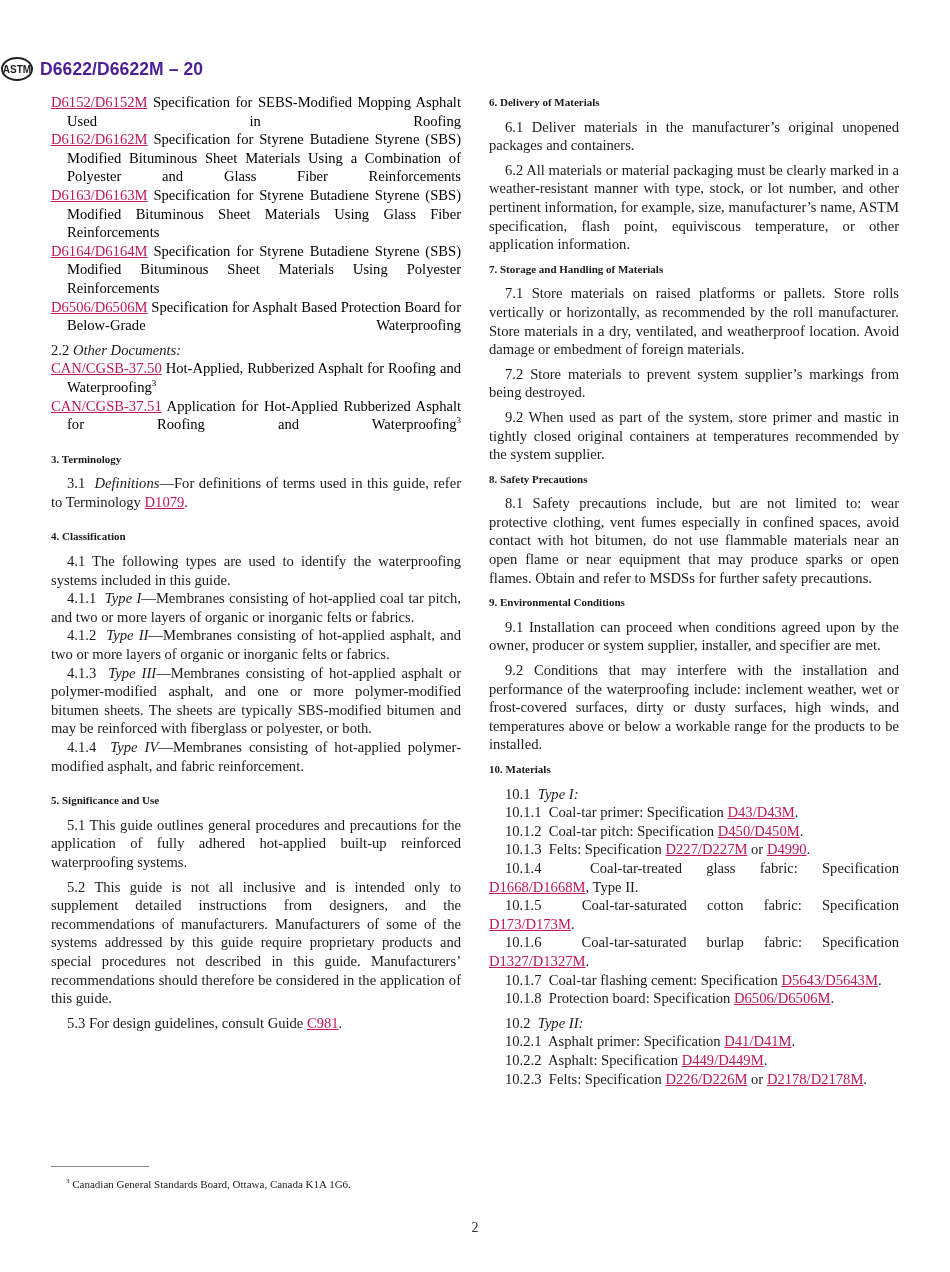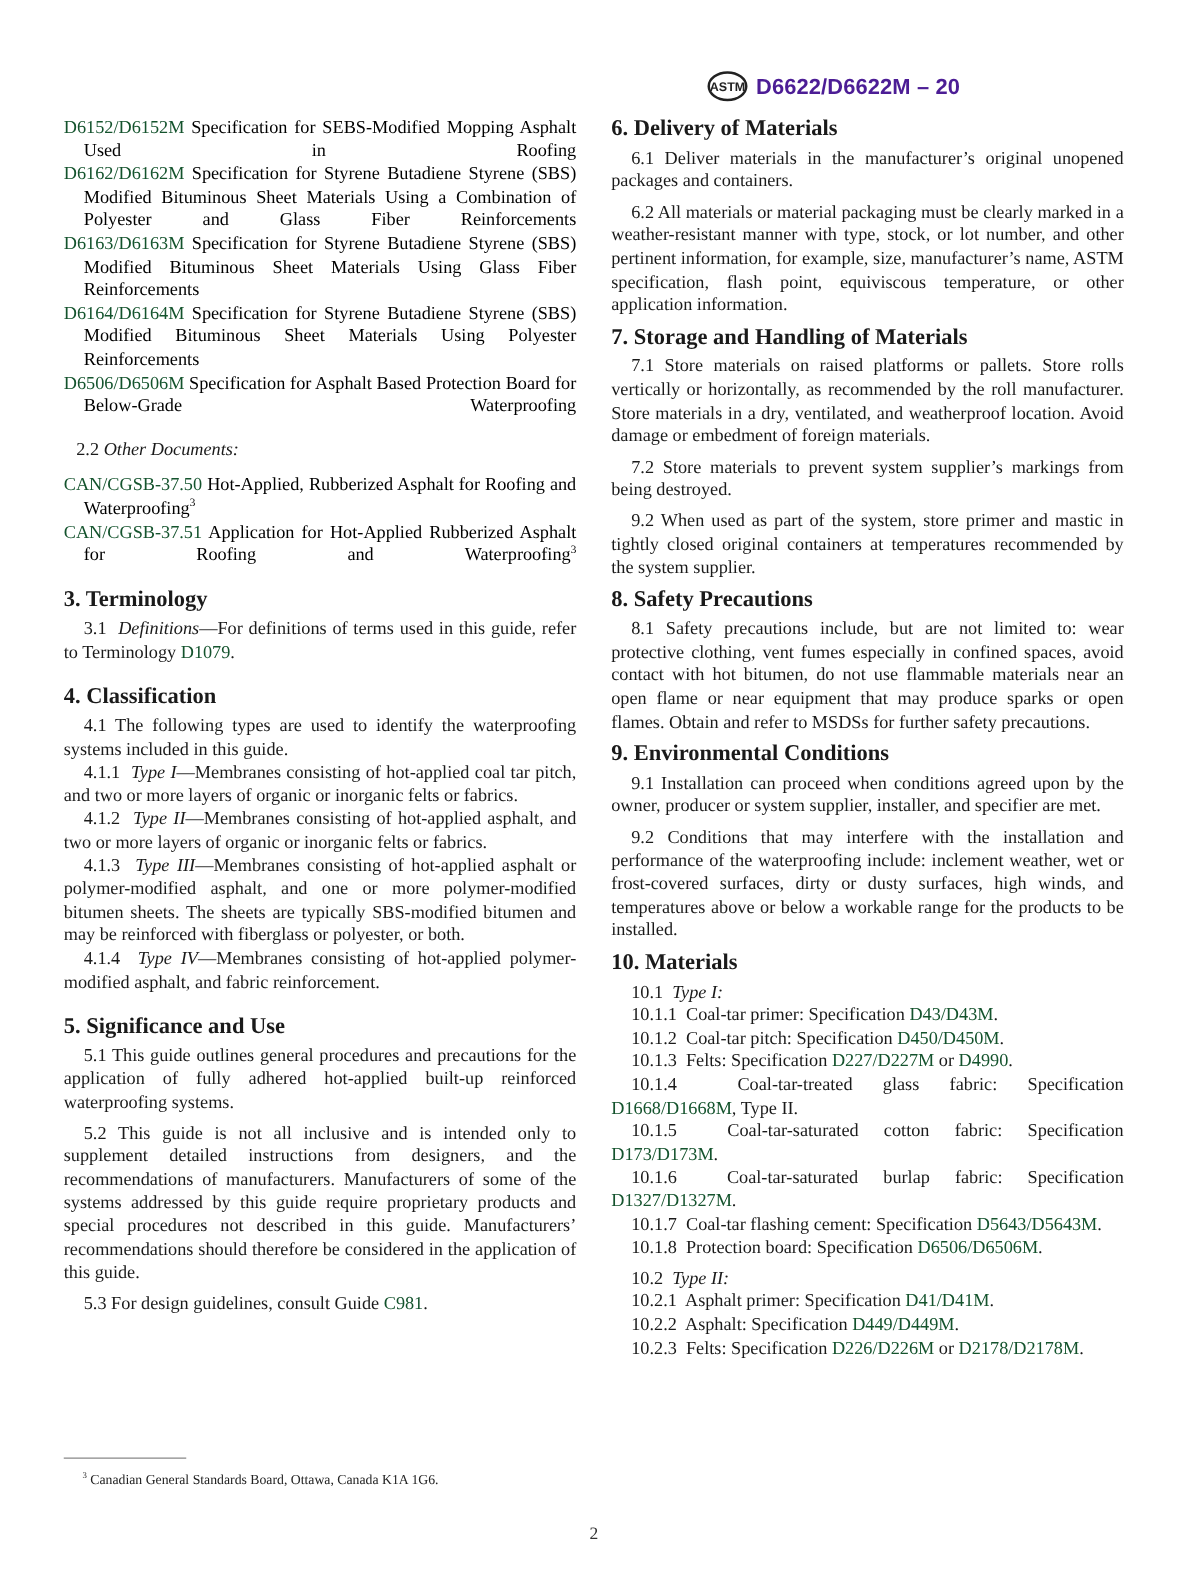--- a/index.html
+++ b/index.html
@@ -1,32 +1,32 @@
 <!DOCTYPE html>
 <html><head>
 <meta charset="utf-8">
 <style>
   html, body { margin: 0; padding: 0; background: #ffffff; }
   body { width: 950px; height: 1272px; position: relative; overflow: hidden;
          font-family: "Liberation Serif", "DejaVu Serif", serif; color: #1a1a1a; }
-  .header { position: absolute; top: 56px; left: 0; width: 768px; text-align: right; height: 28px; }
+  .header { position: absolute; top: 56px; left: 0; width: 768px; text-align: left; height: 28px; }
   .header-inner { display: inline-flex; align-items: center; gap: 6px; }
   .logo { width: 34px; height: 26px; }
   .doc-id { font-family: "Liberation Sans", "DejaVu Sans", sans-serif; font-weight: bold; font-size: 17.5px; color: #4c1d95; letter-spacing: 0.1px; }
   .col { position: absolute; top: 93px; font-size: 14.6px; line-height: 18.6px; }
   .col.left { left: 51px; width: 410px; }
   .col.right { left: 489px; width: 410px; }
-  .link { color: #14532d; }
+  .link { color: #be185d; text-decoration: underline; }
   .blue { color: #000000; }
   .ref { text-align: justify; text-align-last: justify; padding-left: 16px; text-indent: -16px; margin: 0; }
-  .heading { font-weight: bold; font-size: 18px; margin: 0; }
+  .heading { font-weight: bold; font-size: 11px; margin: 0; }
   .para { text-align: justify; margin: 0; text-indent: 16px; }
   .gap-s { height: 6px; }
   .gap-l { height: 16px; }
-  .sub { text-indent: 16px; margin: 10px; }
+  .sub { text-indent: 16px; margin: 0; }
   sup { font-size: 9px; line-height: 0; vertical-align: super; }
   em { font-style: italic; }
   .footnote-rule { position: absolute; left: 51px; top: 1166px; width: 98px; height: 1px; background: #888; }
   .footnote { position: absolute; left: 66px; top: 1178px; font-size: 11px; color: #222; }
   .footnote sup { font-size: 7px; }
   .page-number { position: absolute; top: 1220px; left: 0; width: 950px; text-align: center; font-size: 14px; color: #333; }
   .reflist p { margin: 0; }
 </style>
 </head>
 <body>

